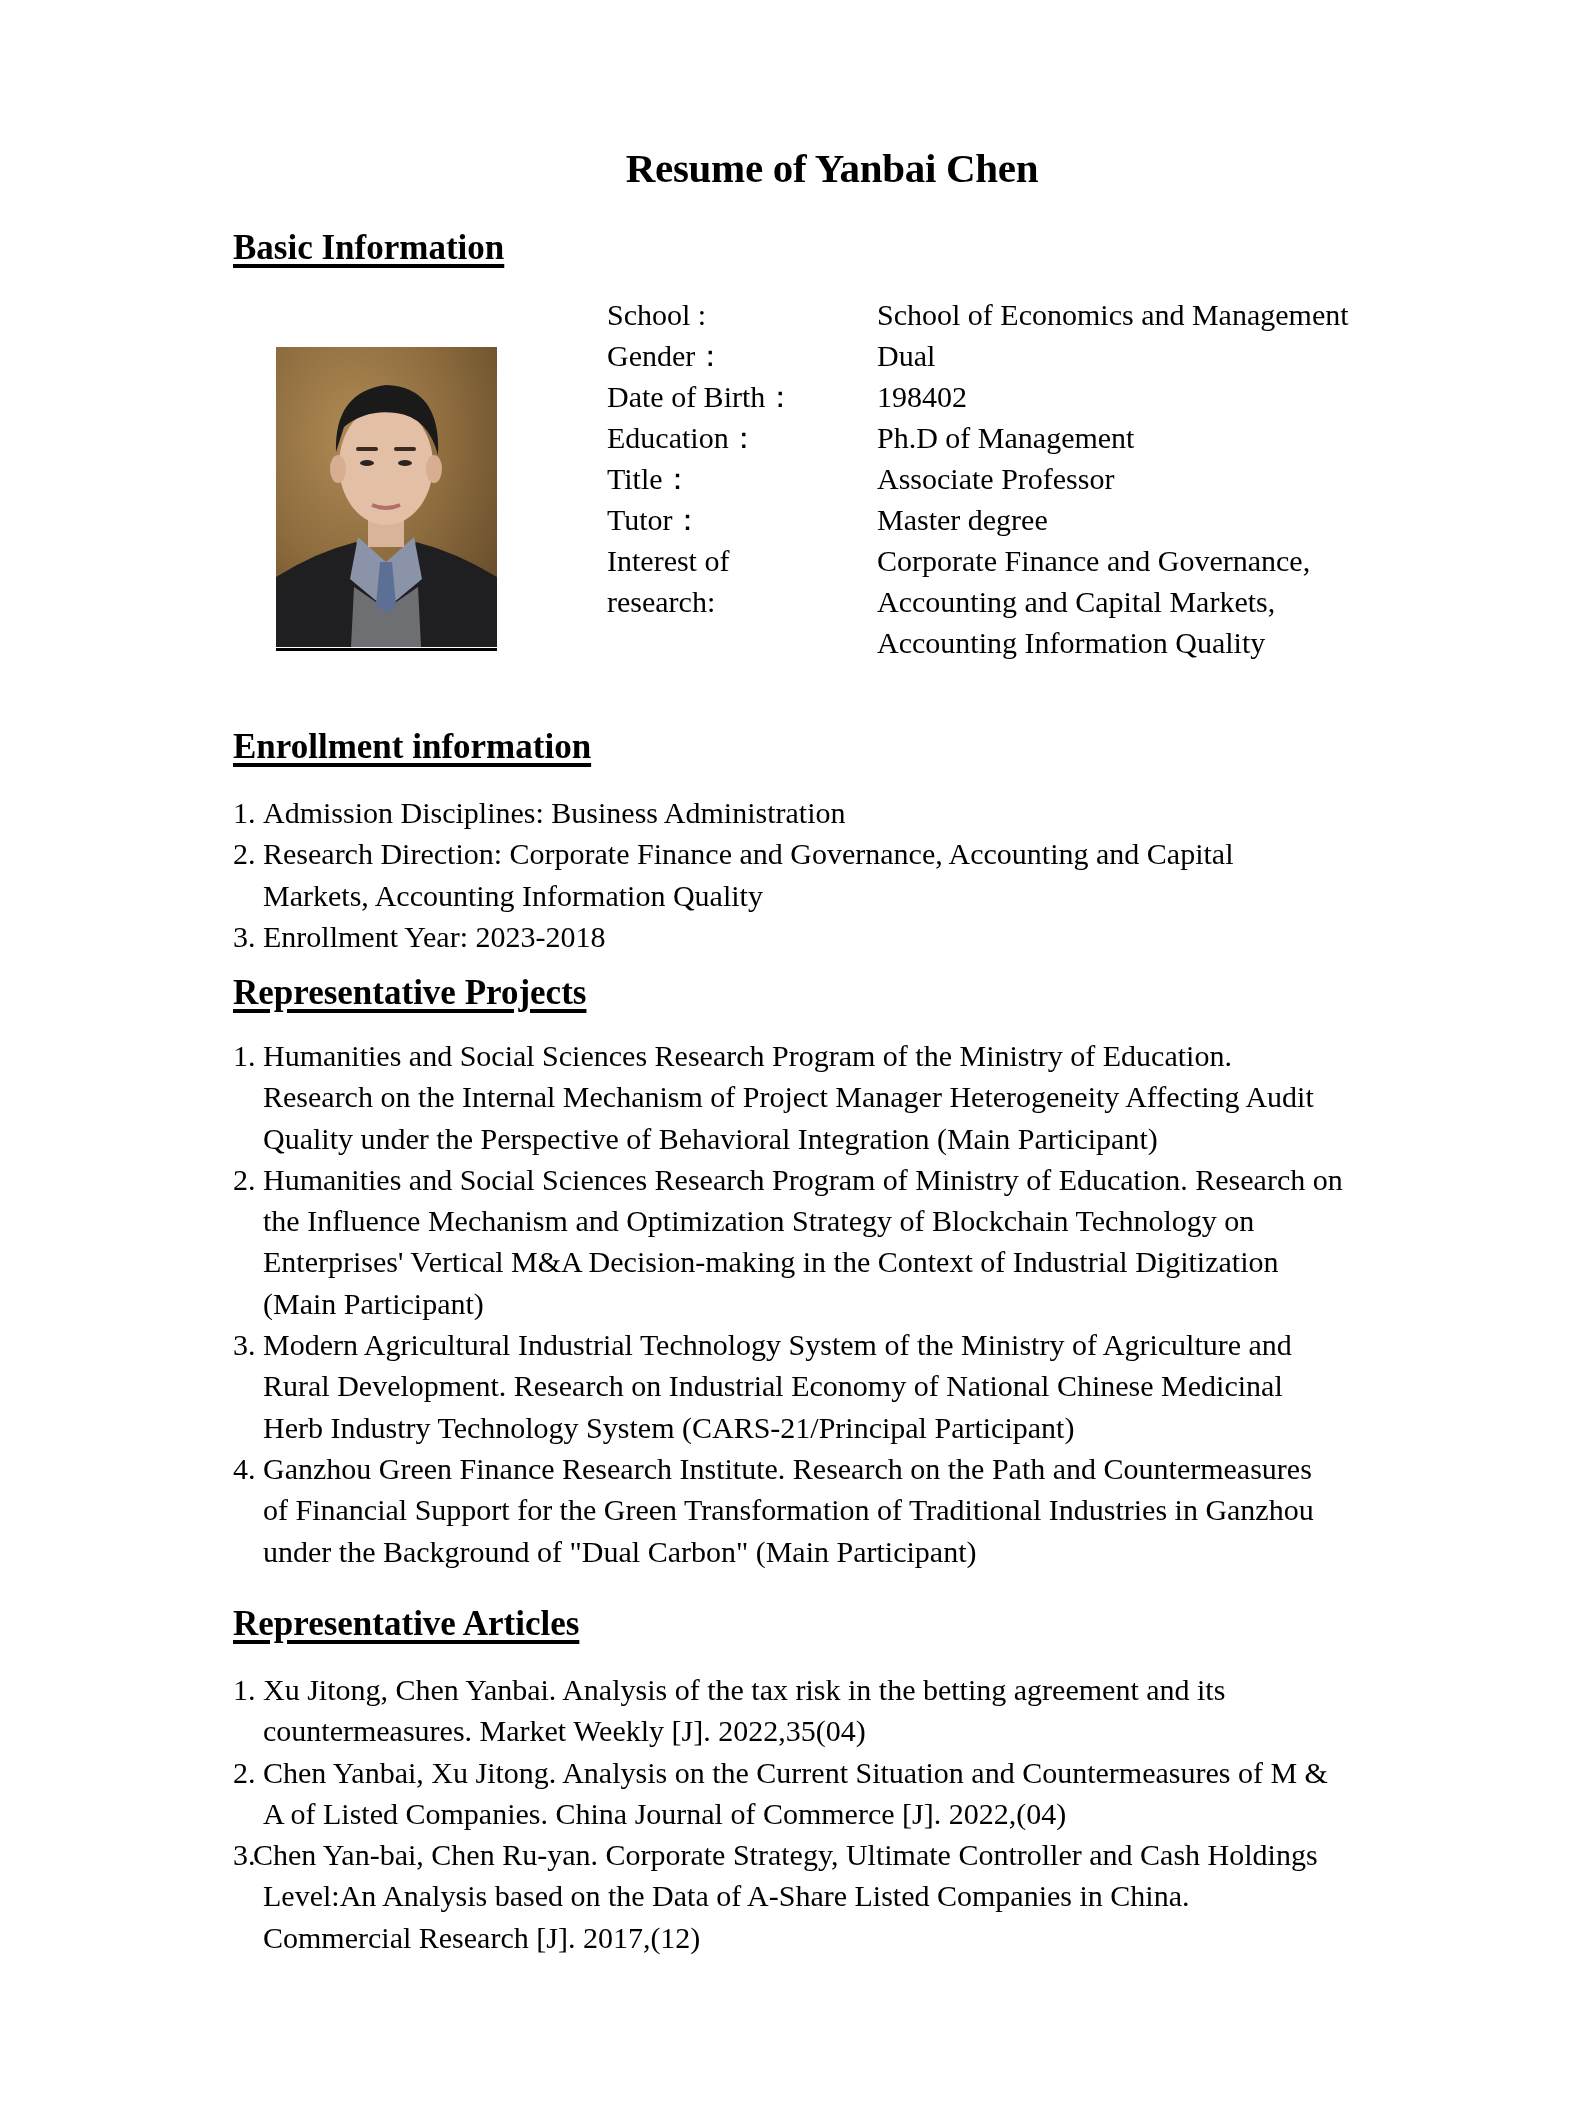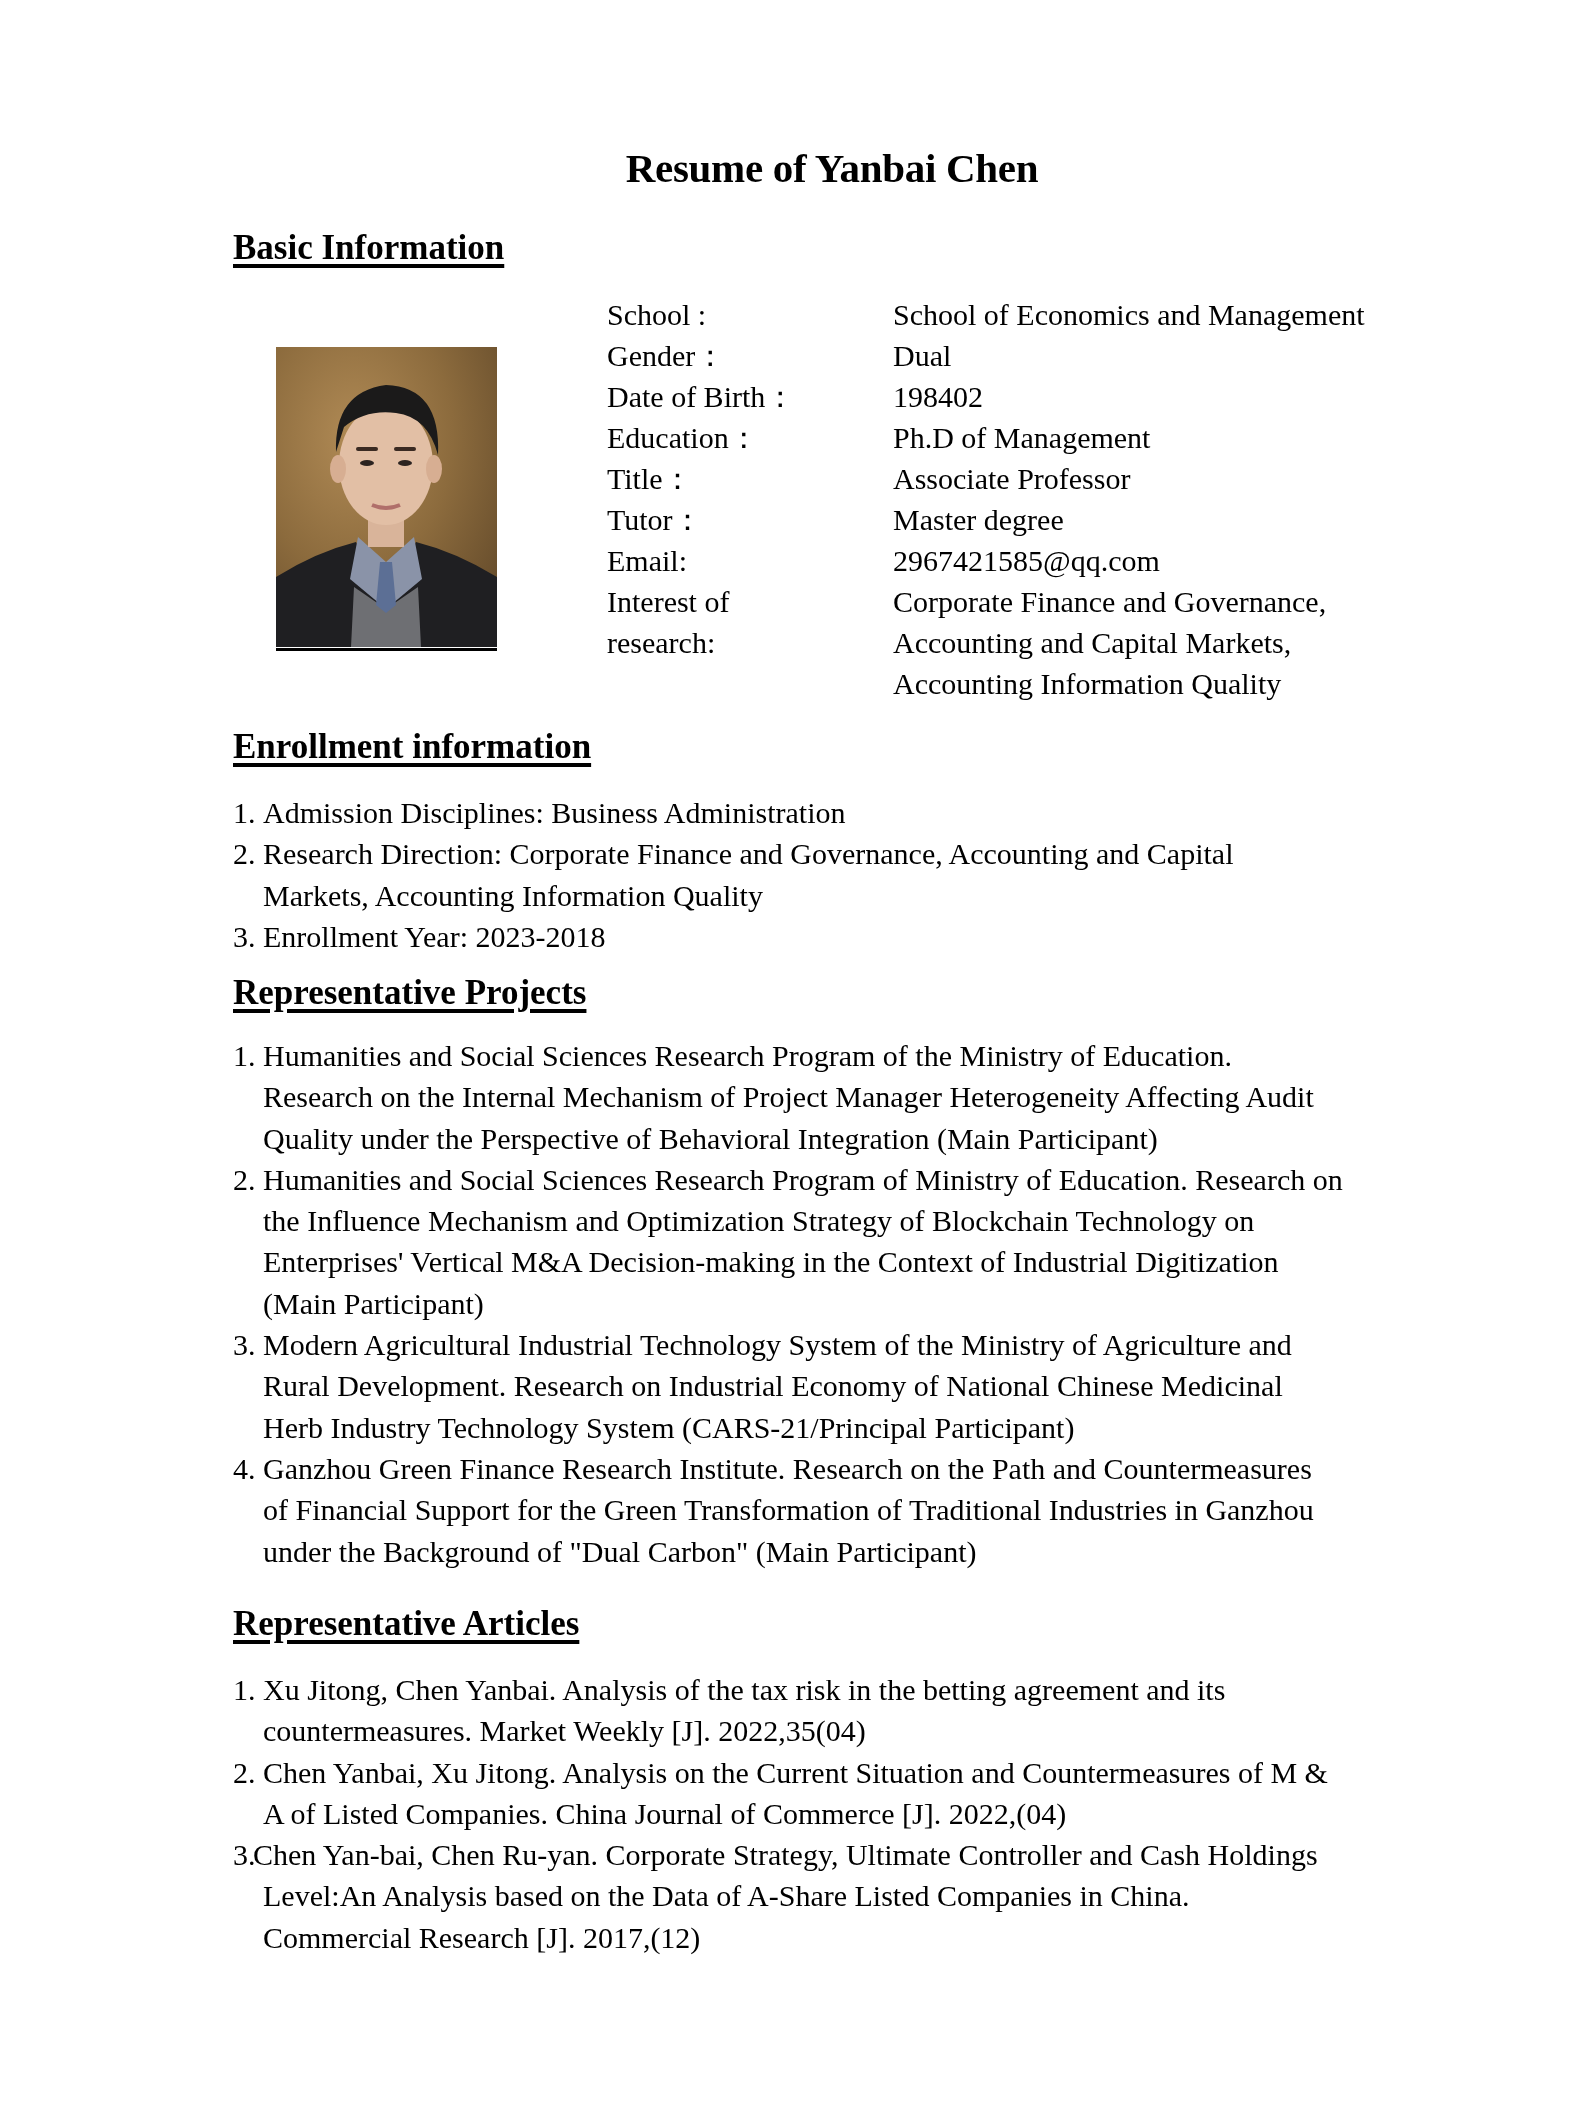--- a/index.html
+++ b/index.html
@@ -6,21 +6,21 @@
   body { width: 1586px; height: 2110px; position: relative; overflow: hidden;
          font-family: "Liberation Serif", "DejaVu Serif", serif; color: #000; }
   .title { position: absolute; top: 142px; left: 0; width: 1664px; text-align: center;
            font-size: 41px; font-weight: bold; line-height: 52px; letter-spacing: -0.3px; }
   .h2 { position: absolute; left: 233px; font-size: 35px; font-weight: bold; line-height: 44px;
         text-decoration: underline; text-decoration-thickness: 4px; text-underline-offset: 5px; }
   .photo { position: absolute; left: 276px; top: 347px; width: 221px; height: 300px; overflow: hidden;
            background: radial-gradient(ellipse at 30% 25%, #a9834f 0%, #8a6a3c 45%, #6e5430 100%); }
   .photo-underline { position: absolute; left: 276px; top: 648px; width: 221px; height: 3px; background: #000; }
   .info { position: absolute; left: 607px; top: 294px; font-size: 30px; line-height: 41px; }
-  .info-row { display: flex; gap: 16px; }
+  .info-row { display: flex; }
   .info-label { width: 262px; flex: none; }
   .info-value { flex: none; margin-left: 8px; }
   .list { position: absolute; left: 233px; width: 1110px; font-size: 30px; line-height: 41.3px; margin: 0; padding: 0; list-style: none; }
   .list li { display: flex; }
   .num { width: 30px; flex: none; }
   .num.tight { width: 20px; }
   .txt { flex: 1; }
 </style>
 </head>
 <body>
@@ -85,24 +85,20 @@
   </div>
   <div class="info-row">
     <span class="info-label">Title：</span>
     <span class="info-value">Associate Professor</span>
   </div>
   <div class="info-row">
     <span class="info-label">Tutor：</span>
     <span class="info-value">Master degree</span>
   </div>
   <div class="info-row">
-    <span class="info-label">Email:</span>
-    <span class="info-value">2967421585@qq.com</span>
-  </div>
-  <div class="info-row">
     <span class="info-label">
       <span>Interest of</span><br>
       <span>research:</span>
     </span>
     <span class="info-value">
       <span>Corporate Finance and Governance,</span><br>
       <span>Accounting and Capital Markets,</span><br>
       <span>Accounting Information Quality</span>
     </span>
   </div>

